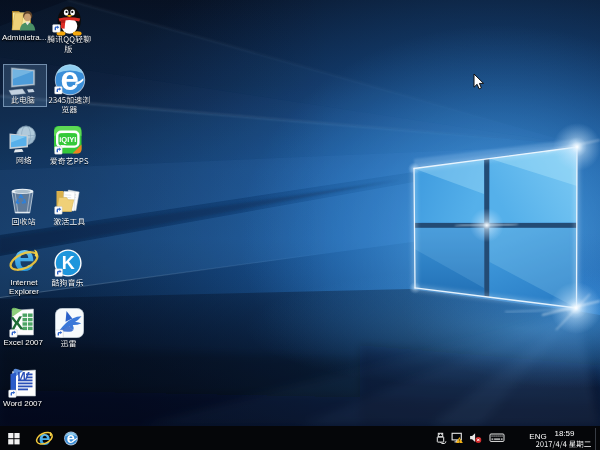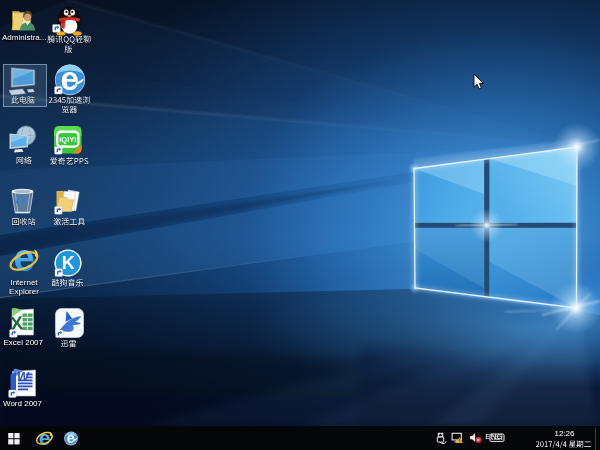--- a/index.html
+++ b/index.html
@@ -418,21 +418,21 @@
           <rect x="6" y="2" width="1.1" height="1.1"></rect>
           <rect x="8" y="2" width="1.1" height="1.1"></rect>
           <rect x="10" y="2" width="1.1" height="1.1"></rect>
           <rect x="12" y="2" width="1.1" height="1.1"></rect>
 <rect x="2" y="5" width="1.8" height="1.2"></rect>
           <rect x="4.6" y="5" width="6" height="1.2"></rect>
           <rect x="11.4" y="5" width="1.7" height="1.2"></rect>
 </g>
       </g>
 </svg>
-<div class="lbl" style="left:479px;top:432.2px;width:30px;text-shadow:none">ENG</div>
-<div class="lbl" style="left:544px;top:429.4px;width:41px;text-shadow:none">12:26</div>
+<div class="lbl" style="left:523px;top:432.2px;width:30px;text-shadow:none">ENG</div>
+<div class="lbl" style="left:544px;top:429.4px;width:41px;text-shadow:none">18:59</div>
 <svg class="tx" width="600" height="450" viewBox="0 0 600 450" style="left:0;top:0">
       <path transform="translate(535.6,446.9)" d="M0.3 0H3.8V-0.6H2.3C2 -0.6 1.7 -0.6 1.4 -0.5C2.7 -1.8 3.6 -2.9 3.6 -4C3.6 -5 2.9 -5.7 1.9 -5.7C1.2 -5.7 0.8 -5.4 0.3 -4.9L0.7 -4.5C1 -4.8 1.4 -5.1 1.9 -5.1C2.6 -5.1 2.9 -4.6 2.9 -4C2.9 -3 2.1 -1.9 0.3 -0.4Z M6.3 0.1C7.4 0.1 8.1 -0.9 8.1 -2.8C8.1 -4.7 7.4 -5.7 6.3 -5.7C5.3 -5.7 4.6 -4.7 4.6 -2.8C4.6 -0.9 5.3 0.1 6.3 0.1ZM6.3 -0.5C5.7 -0.5 5.3 -1.2 5.3 -2.8C5.3 -4.4 5.7 -5.1 6.3 -5.1C7 -5.1 7.4 -4.4 7.4 -2.8C7.4 -1.2 7 -0.5 6.3 -0.5Z M9.1 0H12.2V-0.6H11V-5.6H10.5C10.2 -5.4 9.8 -5.3 9.4 -5.2V-4.7H10.4V-0.6H9.1Z M14.2 0H14.9C15 -2.2 15.2 -3.5 16.5 -5.2V-5.6H13V-5H15.7C14.6 -3.5 14.3 -2.1 14.2 0Z M17 1.4H17.5L19.7 -6H19.2Z M22.4 0H23.1V-1.5H23.8V-2.1H23.1V-5.6H22.3L20 -2V-1.5H22.4ZM22.4 -2.1H20.7L22 -4C22.2 -4.3 22.3 -4.5 22.4 -4.8H22.5C22.5 -4.5 22.4 -4.1 22.4 -3.8Z M24.2 1.4H24.7L26.9 -6H26.4Z M29.6 0H30.3V-1.5H31V-2.1H30.3V-5.6H29.5L27.2 -2V-1.5H29.6ZM29.6 -2.1H27.9L29.2 -4C29.4 -4.3 29.5 -4.5 29.6 -4.8H29.7C29.7 -4.5 29.6 -4.1 29.6 -3.8Z M34.8 -4.5H38.7V-3.8H34.8ZM34.8 -5.6H38.7V-4.9H34.8ZM34.3 -6.1V-3.4H39.3V-6.1ZM34.7 -3.4C34.4 -2.7 33.9 -2 33.3 -1.6C33.5 -1.5 33.7 -1.4 33.8 -1.3C34.1 -1.5 34.4 -1.8 34.6 -2.1H36.5V-1.4H34.4V-0.9H36.5V-0.1H33.5V0.4H40.1V-0.1H37.1V-0.9H39.3V-1.4H37.1V-2.1H39.6V-2.6H37.1V-3.2H36.5V-2.6H35C35.1 -2.8 35.2 -3 35.3 -3.2Z M41.9 -1.1C41.7 -0.6 41.3 -0.1 40.9 0.3C41 0.4 41.2 0.5 41.3 0.6C41.7 0.2 42.2 -0.4 42.5 -0.9ZM43 -0.9C43.3 -0.5 43.7 0 43.8 0.3L44.3 0C44.1 -0.3 43.8 -0.7 43.4 -1.1ZM47.1 -5.5V-4.3H45.5V-5.5ZM45 -6V-3.2C45 -2.2 44.9 -0.7 44.3 0.3C44.4 0.4 44.6 0.5 44.7 0.6C45.2 -0.1 45.4 -1.1 45.5 -2H47.1V-0.1C47.1 -0 47 0 46.9 0C46.8 0 46.4 0 46 0C46.1 0.2 46.2 0.4 46.2 0.6C46.7 0.6 47.1 0.6 47.3 0.5C47.5 0.4 47.6 0.2 47.6 -0.1V-6ZM47.1 -3.8V-2.5H45.5C45.5 -2.8 45.5 -3 45.5 -3.2V-3.8ZM43.5 -6.3V-5.4H42.1V-6.3H41.6V-5.4H41V-4.9H41.6V-1.8H40.9V-1.2H44.6V-1.8H44V-4.9H44.6V-5.4H44V-6.3ZM42.1 -4.9H43.5V-4.2H42.1ZM42.1 -3.7H43.5V-3H42.1ZM42.1 -2.5H43.5V-1.8H42.1Z M49.2 -5.3V-4.7H54.7V-5.3ZM48.6 -0.8V-0.2H55.4V-0.8Z" fill="#fff"></path>
     </svg>
 <div style="position:absolute;left:595px;top:428px;width:1px;height:22px;background:rgba(130,140,155,0.4)"></div>
 <svg width="14" height="20" viewBox="0 0 14 20" style="left:473px;top:72.5px">
 <path d="M1,1 L1,14.2 L4.1,11.3 L6.1,15.9 L8.4,14.9 L6.4,10.4 L10.6,10.4 Z" fill="#fff" stroke="#111" stroke-width="1"></path>
 </svg>
 </div>
 </body></html>

